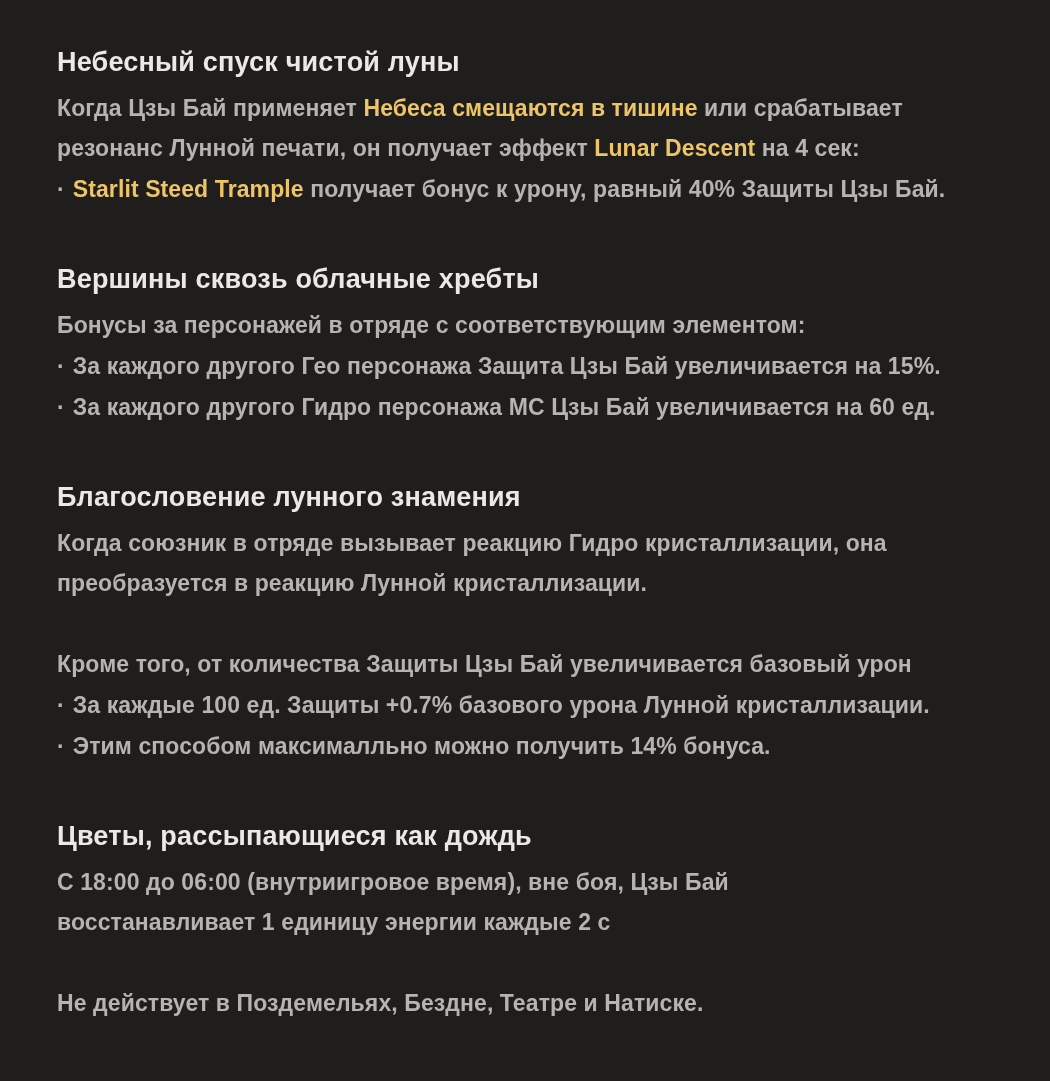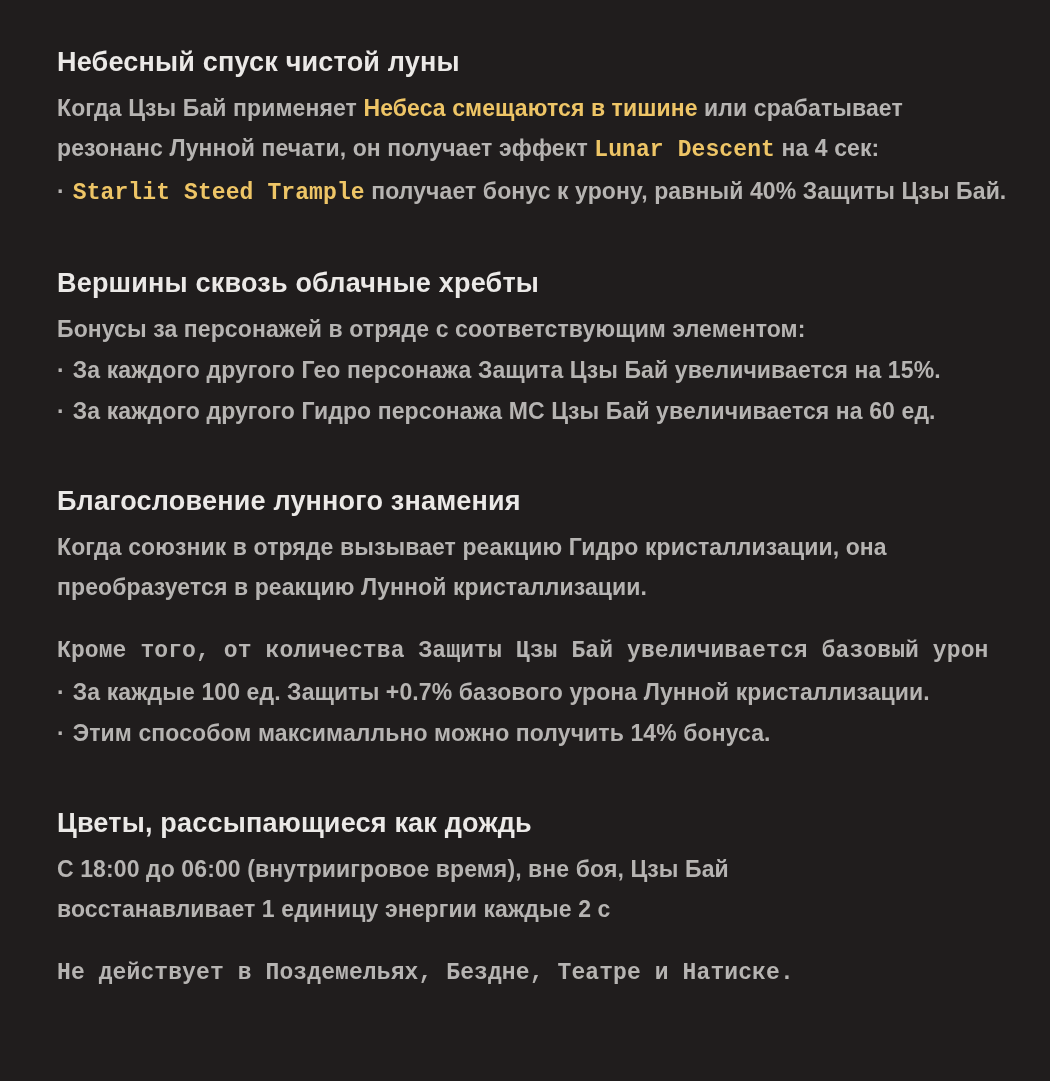--- a/index.html
+++ b/index.html
@@ -18,31 +18,31 @@
   .section { margin-bottom: 52px; }
   .section:last-child { margin-bottom: 0; }
   .title {
     font-size: 27px;
     line-height: 36px;
     letter-spacing: 0.2px;
     color: var(--heading, #ebe9e7);
     margin: 0 0 8px 0;
   }
   .para { margin: 0; }
-  .para.spaced { margin-top: 24px; font-family: Liberation Mono, monospace; }
+  .para.spaced { margin-top: 41px; }
   .para.bullet { margin-top: 1px; }
   .line {
     font-size: 23px;
     line-height: 40px;
     letter-spacing: 0.1px;
     white-space: nowrap;
   }
   .t { color: var(--body_text, #b6b4b2); }
   .gold { color: var(--gold, #eec566); }
-  .latin { font-family: Liberation Mono, monospace; text-align: right; }
+  .latin { font-family: Liberation Sans, sans-serif; text-align: right; }
   .dot {
     color: var(--body_text, #b6b4b2);
     margin-right: 8px;
   }
 </style>
 </head>
 <body>
 
 <main class="panel">
 

